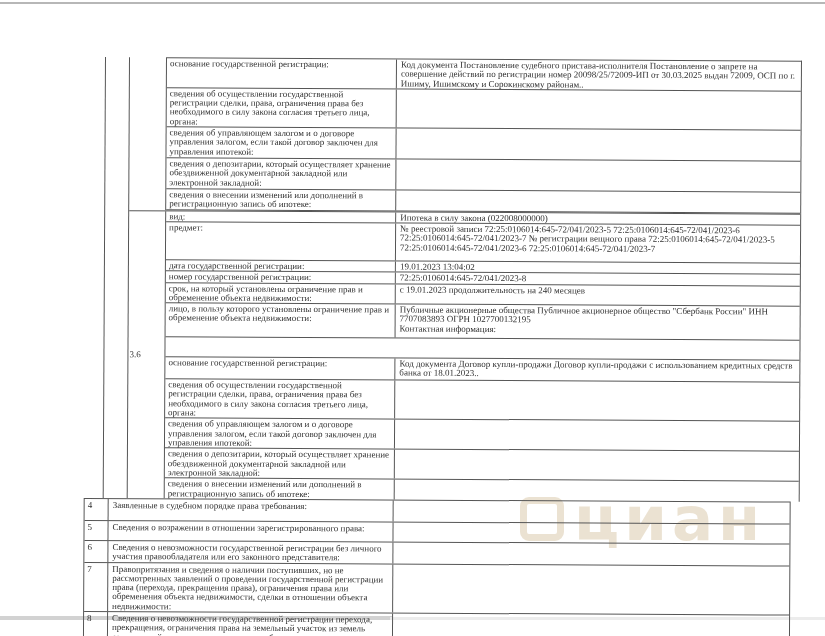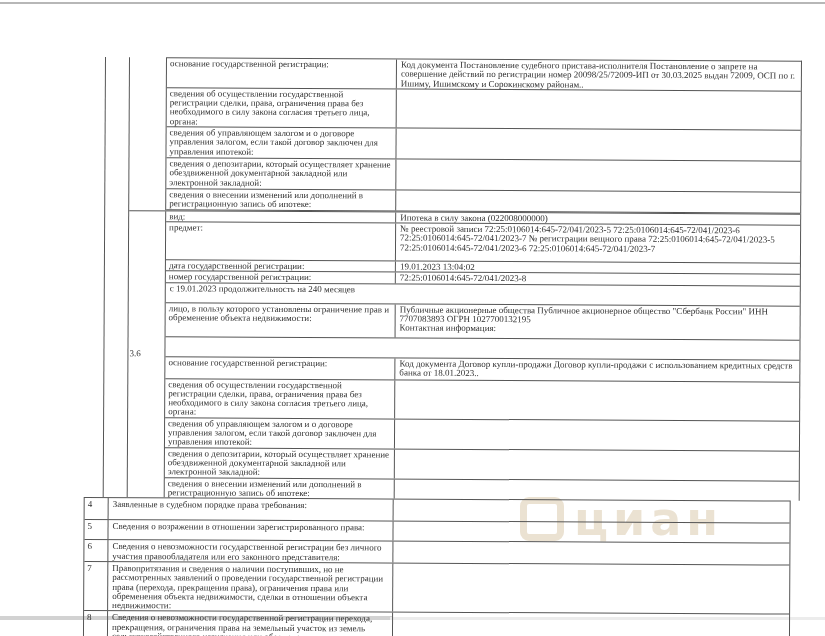--- a/index.html
+++ b/index.html
@@ -13,21 +13,21 @@
   .scan-band{position:absolute;left:0;top:616px;width:393px;height:4px;background:#d2d2d2;}
   .scan-band2{position:absolute;left:390px;top:617px;width:435px;height:3px;background:#ececec;}
   
   .watermark{
     position:absolute;left:520px;top:496px;display:flex;align-items:center;gap:10px;
     opacity:.5;z-index:1;pointer-events:none;
   }
   .wm-icon{width:30px;height:30px;border:7px solid #d8c6a6;border-radius:9px;display:inline-block;}
   .wm-text{
     font-family:"DejaVu Sans","Liberation Sans",sans-serif;font-weight:bold;
-    font-size:46px;line-height:46px;letter-spacing:5px;color:#d8c6a6;
+    font-size:61px;line-height:46px;letter-spacing:5px;color:#d8c6a6;
   }
   
   .table-wrap{
     position:absolute;left:105px;top:57px;width:697px;z-index:2;
     transform:rotate(0.3deg);transform-origin:0 0;
     font-size:9px;line-height:9.3px;
   }
   .table-wrap *{box-sizing:border-box;}
   .upper{display:flex;align-items:stretch;}
   .col1{width:25px;border-left:1px solid #565656;border-right:1px solid #565656;}
@@ -108,20 +108,21 @@
               </div>
               <div class="row" style="min-height: 11px;">
                 <div class="lab">дата государственной регистрации:</div>
                 <div class="val">19.01.2023 13:04:02</div>
               </div>
               <div class="row" style="min-height: 11px;">
                 <div class="lab">номер государственной регистрации:</div>
                 <div class="val">72:25:0106014:645-72/041/2023-8</div>
               </div>
               <div class="row" style="min-height: 20px;">
+                <div class="lab">срок, на который установлены ограничение прав и обременение объекта недвижимости:</div>
                 <div class="val">с 19.01.2023 продолжительность на 240 месяцев</div>
               </div>
               <div class="row" style="min-height: 34px;">
                 <div class="lab">лицо, в пользу которого установлены ограничение прав и обременение объекта недвижимости:</div>
                 <div class="val">Публичные акционерные общества Публичное акционерное общество "Сбербанк России" ИНН 7707083893 ОГРН 1027700132195
 Контактная информация:</div>
               </div>
               <div class="row" style="min-height: 20px;">
                 <div class="val"></div>
               </div>

